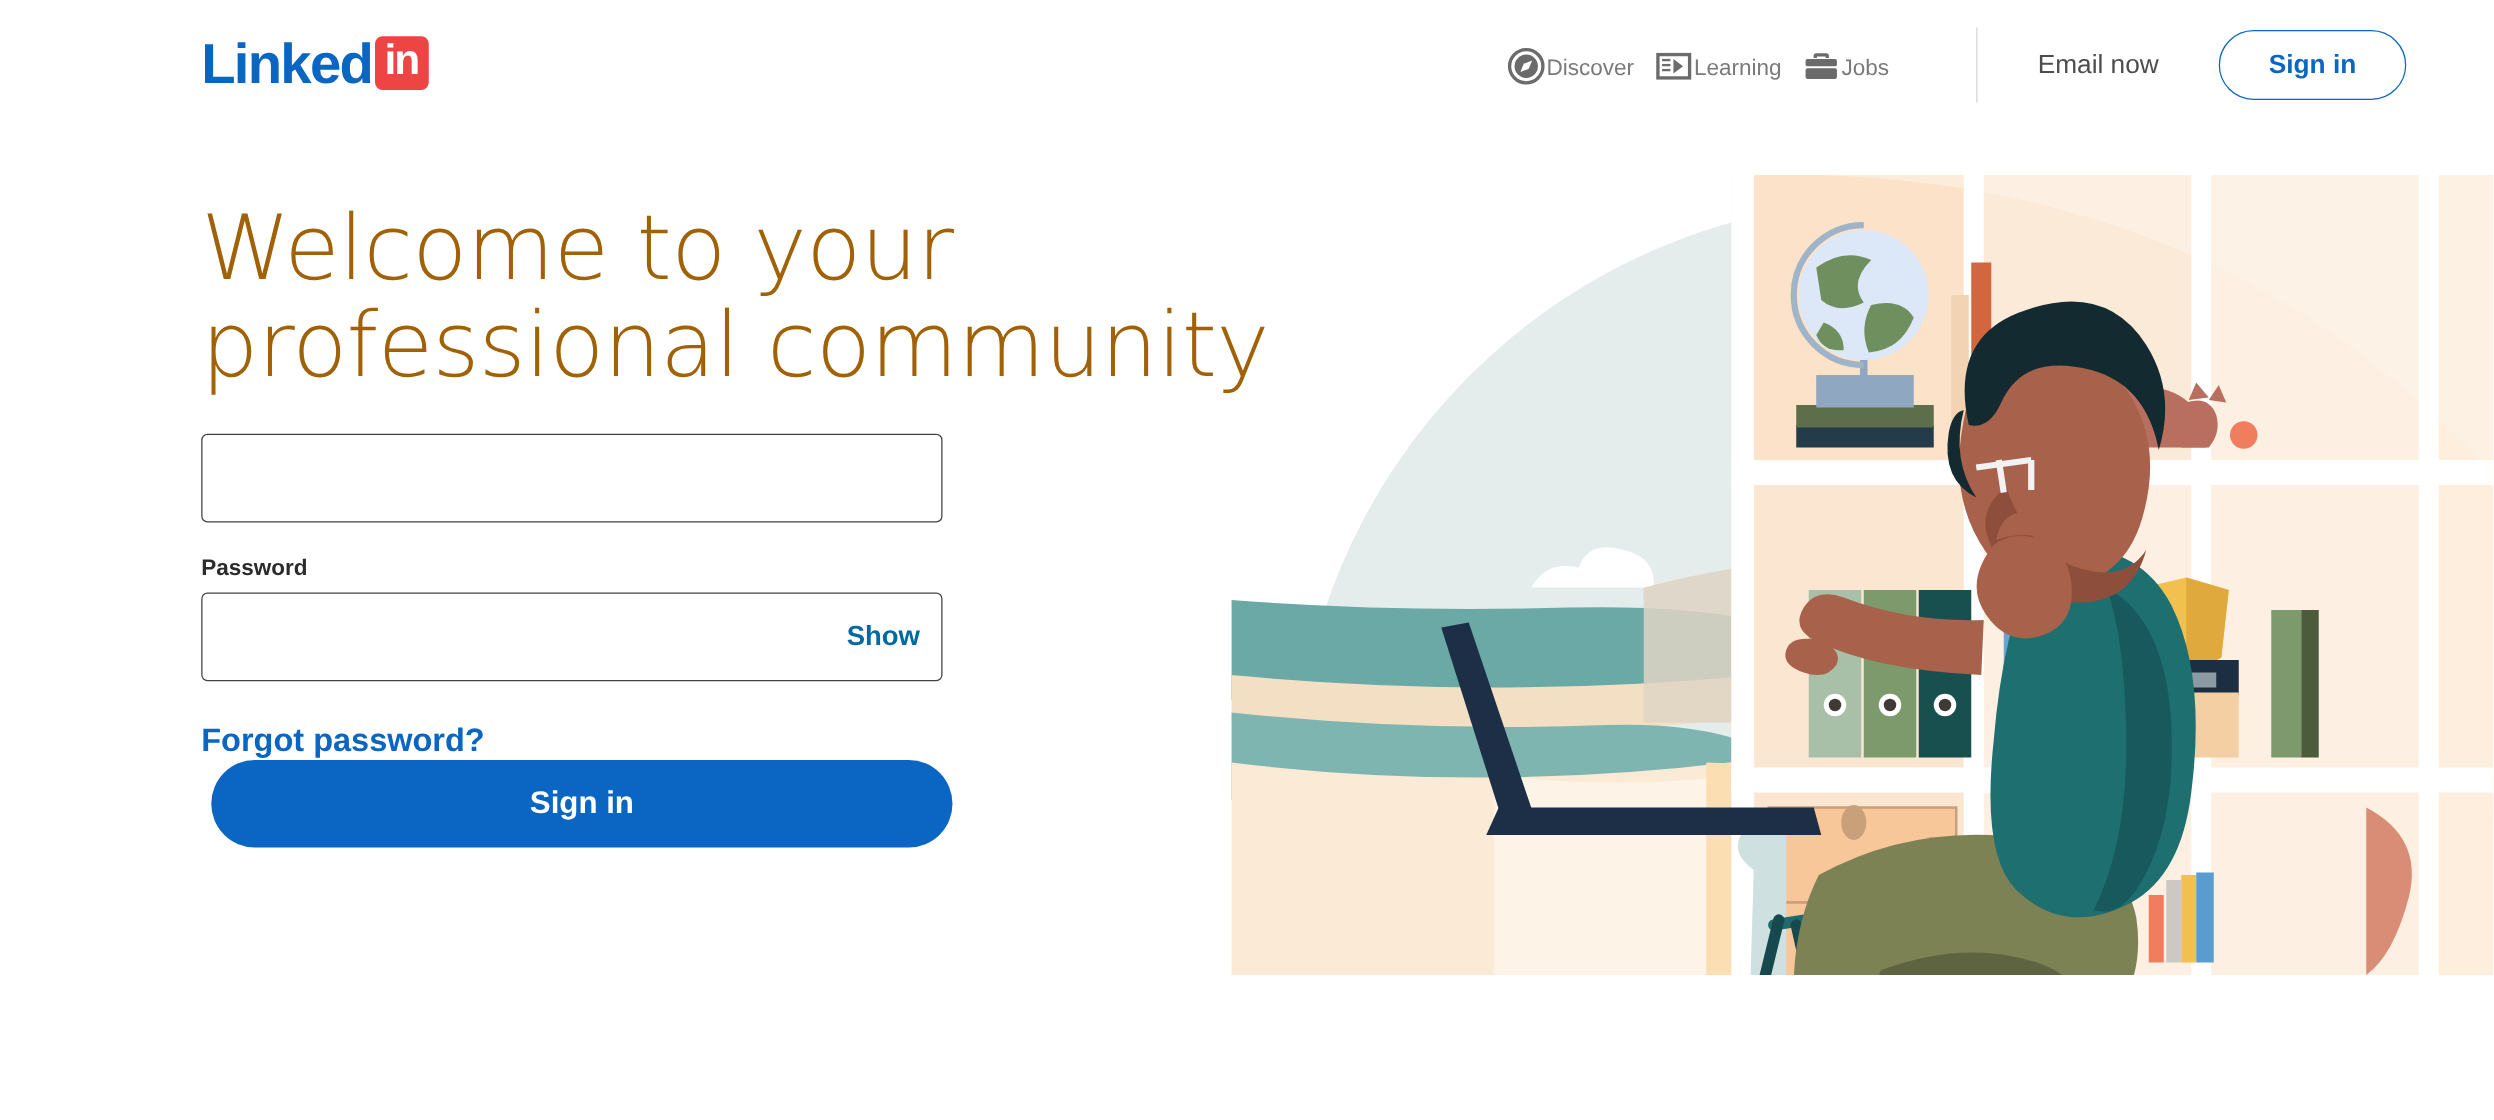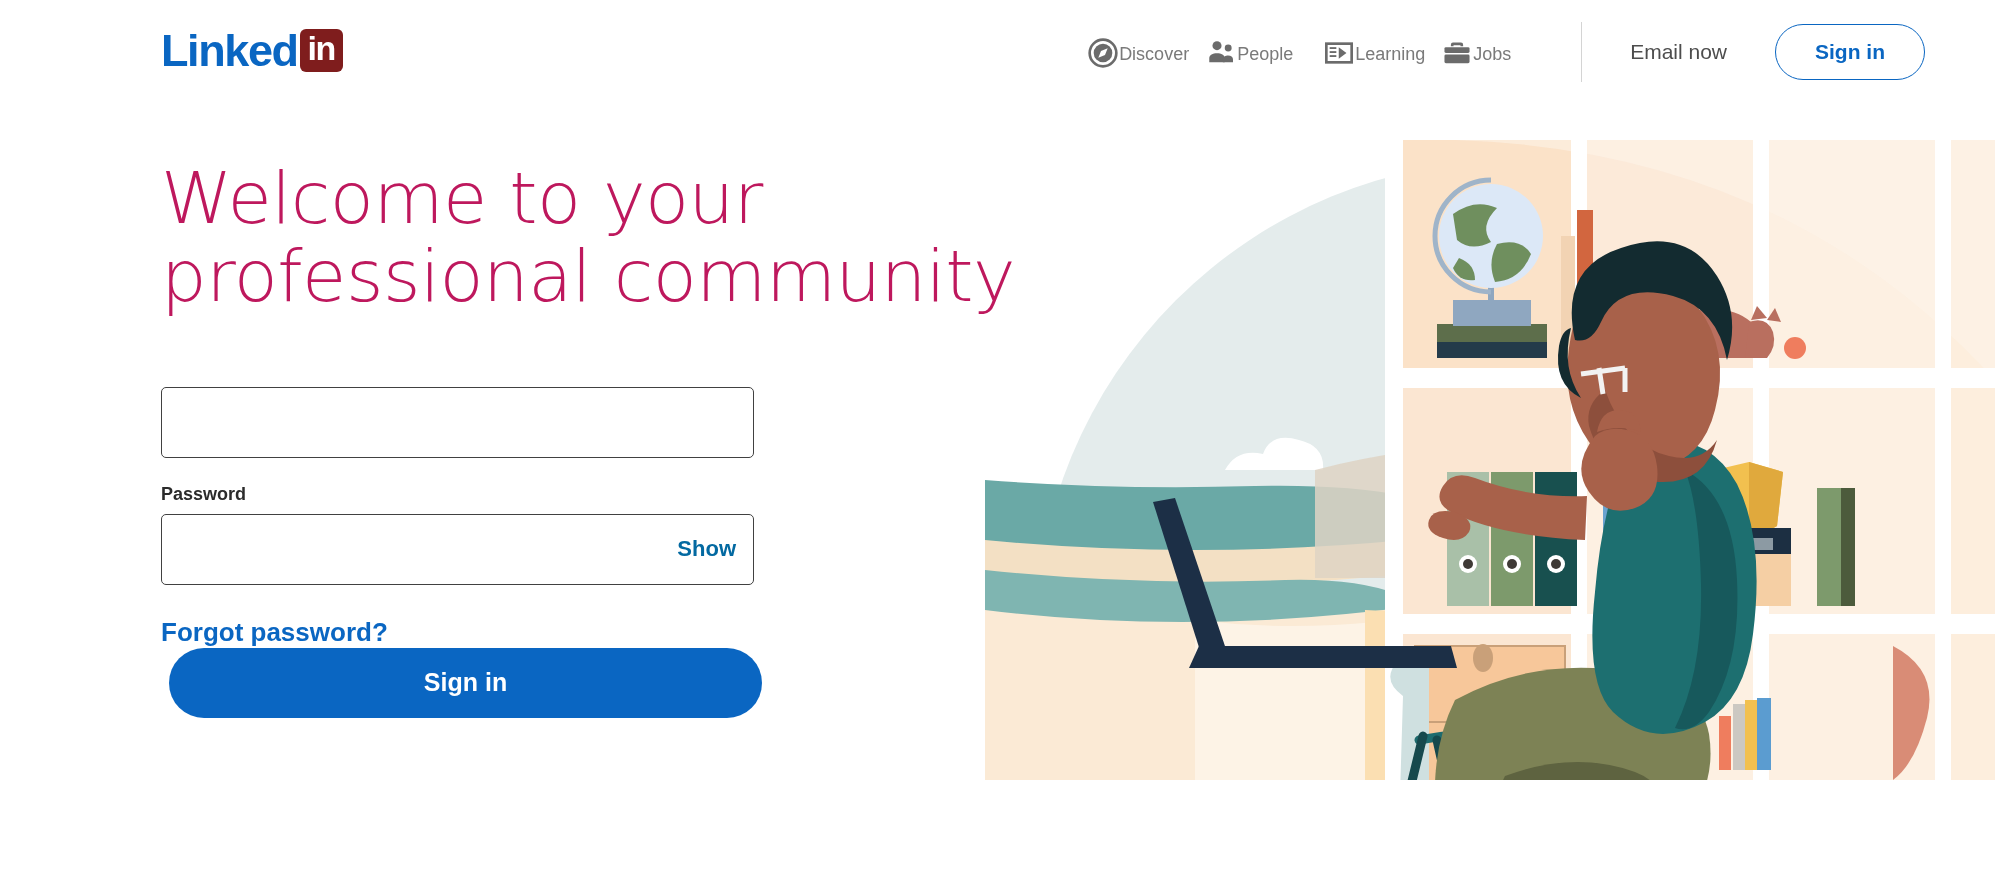--- a/index.html
+++ b/index.html
@@ -45,21 +45,21 @@
     font-size: 45px;
     font-weight: bold;
     color: #0a66c2;
     letter-spacing: -1.4px;
     line-height: 1;
     font-family: "Liberation Sans", sans-serif;
   }
   .logo-badge {
     width: 43px;
     height: 43px;
-    background: #7f1d1d;
+    background: #ef4444;
     border-radius: 6px;
     display: flex;
     align-items: center;
     justify-content: center;
     margin-left: 2px;
   }
   .logo-badge span {
     font-size: 34px;
     font-weight: bold;
     color: #ffffff;
@@ -144,23 +144,23 @@
     left: 161px;
     top: 160px;
     width: 620px;
     z-index: 30;
   }
 
   .headline {
     font-size: 72px;
     font-weight: 300;
     line-height: 1.08;
-    color: #be185d;
+    color: #a16207;
     letter-spacing: -0.5px;
-    margin-bottom: 71px;
+    margin-bottom: 31px;
     white-space: nowrap;
     font-family: "DejaVu Sans", sans-serif;
   }
   .headline .line2 { display: block; }
 
   .field-group { margin-bottom: 26px; }
 
   .field-label {
     font-size: 18px;
     font-weight: bold;
@@ -260,31 +260,20 @@
           <span class="nav-icon">
             <svg width="32" height="32" viewBox="0 0 24 24">
               <circle cx="12" cy="12" r="10" fill="none" stroke="#6b6b6b" stroke-width="2"></circle>
               <circle cx="12" cy="12" r="7" fill="#6b6b6b"></circle>
               <path d="M15.5 8.5 L10.5 10.5 L8.5 15.5 L13.5 13.5 Z" fill="#ffffff"></path>
             </svg>
           </span>
           <span class="nav-label">Discover</span>
         </div>
 
-        <div class="nav-item">
-          <span class="nav-icon">
-            <svg width="32" height="32" viewBox="0 0 24 24">
-              <circle cx="9" cy="6.5" r="3.4" fill="#6b6b6b"></circle>
-              <path d="M3.2 19 v-3.2 c0-2.3 2.6-3.6 5.8-3.6 s5.8 1.3 5.8 3.6 V19 Z" fill="#6b6b6b"></path>
-              <circle cx="17.4" cy="8.2" r="2.6" fill="#6b6b6b"></circle>
-              <path d="M13.4 19 v-2.4 c0-1.8 2-2.8 4-2.8 s3.6 1 3.6 2.8 V19 Z" fill="#6b6b6b"></path>
-            </svg>
-          </span>
-          <span class="nav-label">People</span>
-        </div>
 
         <div class="nav-item">
           <span class="nav-icon">
             <svg width="32" height="32" viewBox="0 0 24 24">
               <rect x="2.5" y="5" width="19" height="14" fill="none" stroke="#6b6b6b" stroke-width="2"></rect>
               <rect x="5" y="7.6" width="5" height="1.4" fill="#6b6b6b"></rect>
               <rect x="5" y="10.6" width="5" height="1.4" fill="#6b6b6b"></rect>
               <rect x="5" y="13.6" width="5" height="1.4" fill="#6b6b6b"></rect>
               <path d="M11.8 7.6 L17.6 12 L11.8 16.4 Z" fill="#6b6b6b"></path>
             </svg>

